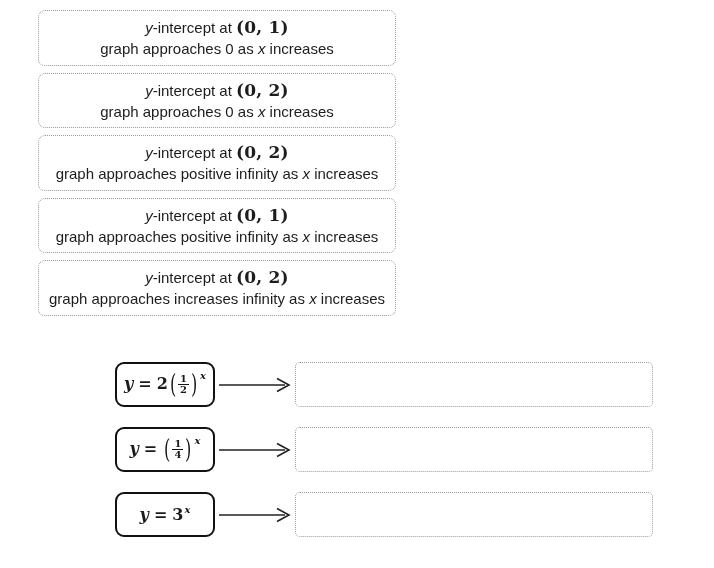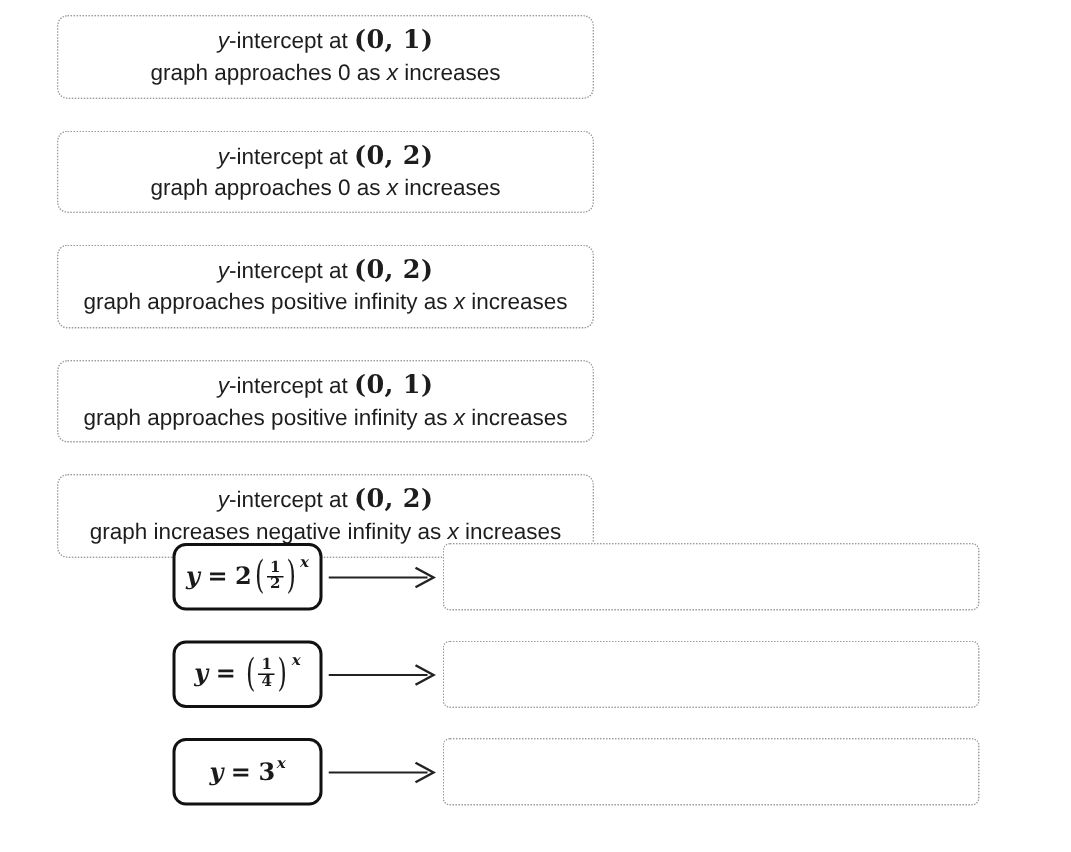--- a/index.html
+++ b/index.html
@@ -23,21 +23,21 @@
     top: 10px;
     width: 358px;
   }
   .option-card {
     box-sizing: border-box;
     width: 358px;
     border: 1px dotted #9a9a9a;
     border-radius: 7px;
     background: #ffffff;
     padding: 5px 6px 6px 6px;
-    margin-bottom: 21px;
+    margin-bottom: 7px;
     text-align: center;
     line-height: 1.30;
   }
   .opt-line {
     display: block;
     white-space: nowrap;
     font-size: 15px;
     color: #1d1d1d;
   }
   .opt-line-1 { margin-bottom: 1px; }
@@ -172,21 +172,21 @@
     <span class="opt-line opt-line-2"><span>graph approaches positive infinity as </span><span class="var">x</span><span> increases</span></span>
   </div>
 
   <div class="option-card">
     <span class="opt-line opt-line-1"><span class="var">y</span><span>-intercept at </span><span class="mathpair">(0, 1)</span></span>
     <span class="opt-line opt-line-2"><span>graph approaches positive infinity as </span><span class="var">x</span><span> increases</span></span>
   </div>
 
   <div class="option-card">
     <span class="opt-line opt-line-1"><span class="var">y</span><span>-intercept at </span><span class="mathpair">(0, 2)</span></span>
-    <span class="opt-line opt-line-2"><span>graph increases negative infinity as </span><span class="var">x</span><span> increases</span></span>
+    <span class="opt-line opt-line-2"><span>graph approaches increases infinity as </span><span class="var">x</span><span> increases</span></span>
   </div>
 
 </div>
 
 <div id="match-area">
 
   <div class="match-row">
     <div class="eq-chip">
       <span class="eq">
         <span>y</span>

